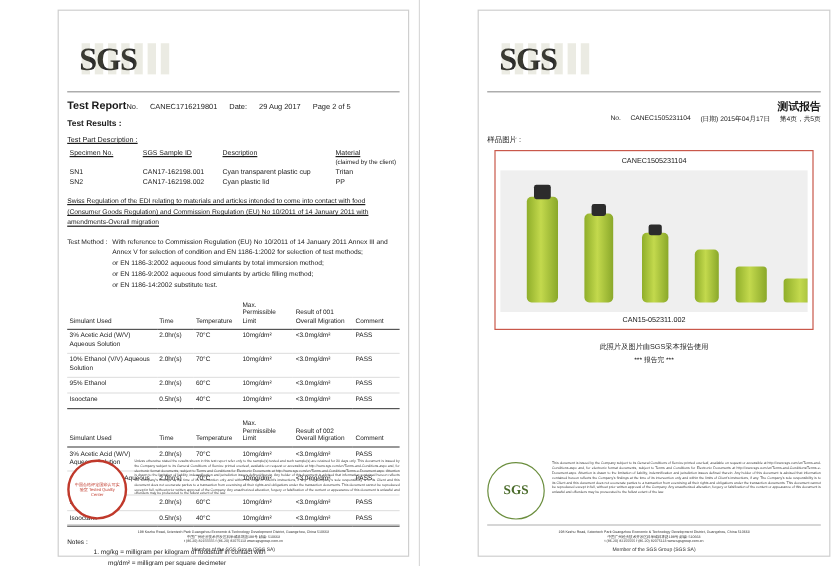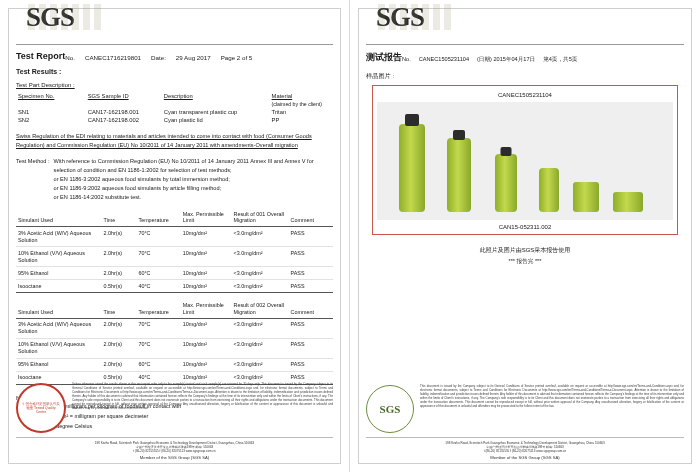--- a/index.html
+++ b/index.html
@@ -12,21 +12,22 @@
   }
   .sheet{
     position:absolute;top:0;left:0;width:700px;height:472px;
     display:flex;
   }
   .page{
     position:relative;
     width:350px;height:472px;
     background:#ffffff;
     box-sizing:border-box;
-    padding:0 16px 10px 16px;
+    padding:32px 16px 10px 16px;
+    margin-left:40px;
   }
   .page.left{border-right:1px solid #d9d9d9;}
   .page-border{
     position:absolute;left:8px;top:8px;right:8px;bottom:8px;
     border:1px solid #cfcfcf;
     pointer-events:none;
   }
   
   .sgs-logo{
     font-family:"Liberation Serif", serif;
@@ -119,21 +120,21 @@
   .stamp span{display:block;padding:3px;}
   .sgs-round{
     width:46px;height:46px;border-radius:50%;
     border:1px solid #6b8e3e;
     color:#4a6b2a;
     display:flex;align-items:center;justify-content:center;
     font-family:"Liberation Serif", serif;font-weight:bold;font-size:11px;
     flex:0 0 46px;background:#fff;
   }
   
-  .cn-row{display:flex;align-items:flex-end;justify-content:flex-start;font-size:7.2px;}
+  .cn-row{display:flex;align-items:flex-end;justify-content:flex-end;font-size:7.2px;flex-direction:column;}
   .cn-title{font-size:9px;font-weight:bold;}
   .cn-meta{font-size:5.6px;display:flex;gap:8px;}
   .sample-label{font-size:6.2px;margin:8px 0 4px 0;}
   .photo-box{
     border:1px solid #c9584a;
     margin:2px 6px 0 6px;
     padding:6px 4px 4px 4px;
     text-align:center;
     background:#fff;
   }

